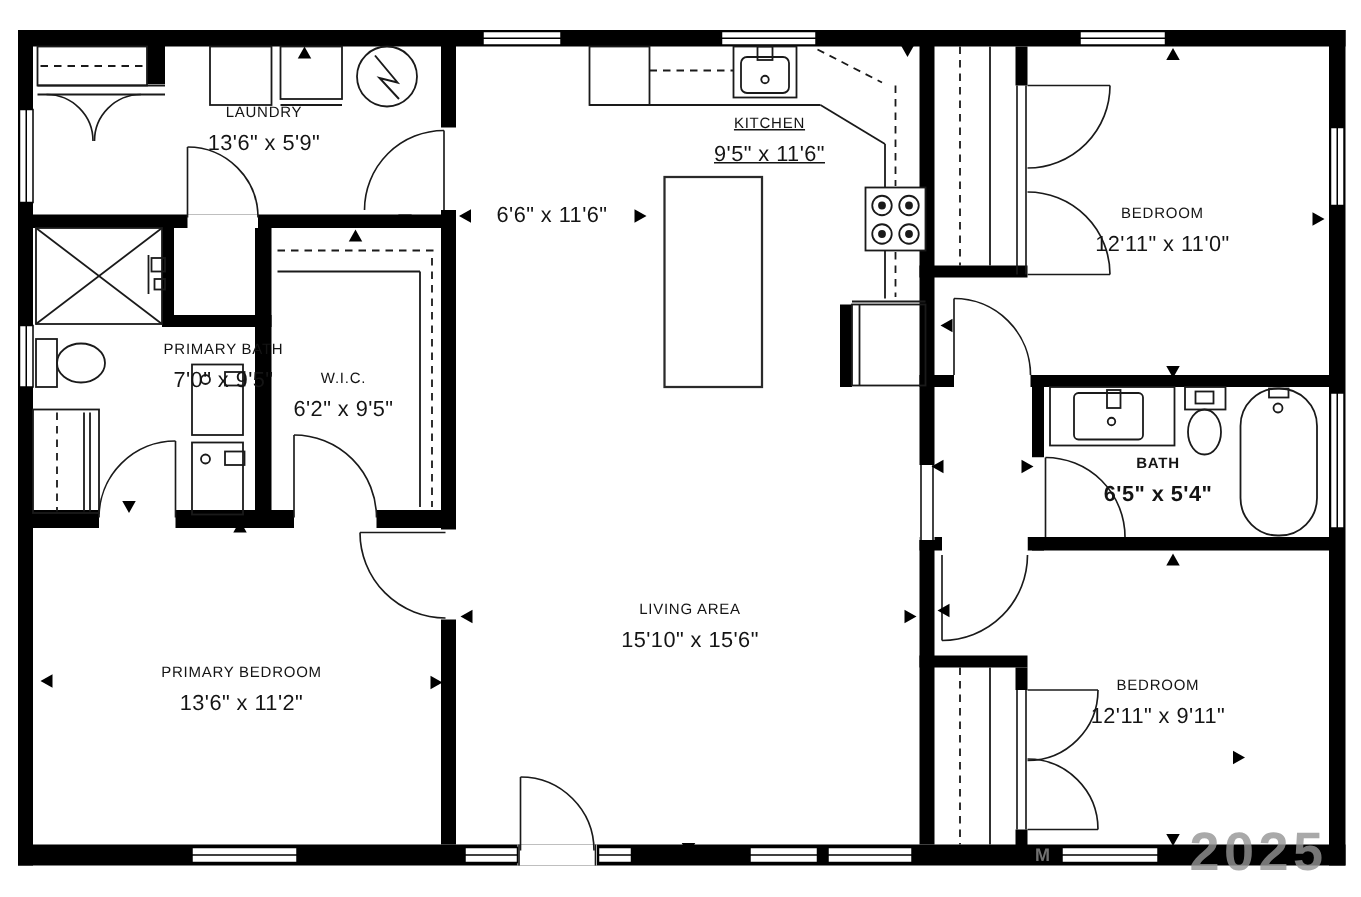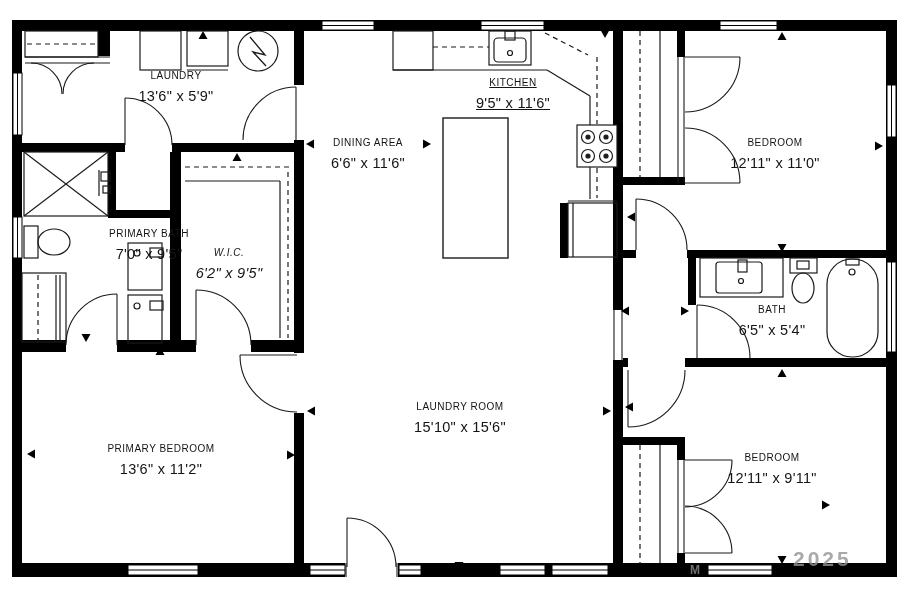--- a/index.html
+++ b/index.html
@@ -3,21 +3,21 @@
 <meta charset="utf-8">
 <style>
   html,body{margin:0;padding:0;background:#ffffff;}
   .canvas{position:relative;width:907px;height:598px;background:#fff;overflow:hidden;
           font-family:"Liberation Sans",sans-serif;}
   .plan-svg{position:absolute;left:0;top:0;z-index:1;}
   .room-label{position:absolute;text-align:center;color:#141414;z-index:2;}
   .rname{font-size:10px;letter-spacing:.5px;line-height:19px;white-space:nowrap;}
   .rdims{font-size:14.5px;letter-spacing:.3px;line-height:19px;margin-top:2px;white-space:nowrap;}
   .watermark{position:absolute;left:793px;top:547px;z-index:3;font-weight:bold;
-             font-size:21px;color:#949494;opacity:.8;letter-spacing:3px;}
+             font-size:36px;color:#949494;opacity:.8;letter-spacing:3px;}
   .watermark-m{position:absolute;left:690px;top:563px;z-index:3;font-weight:bold;
              font-size:12px;color:#a0a0a0;opacity:.7;}
 </style>
 </head>
 <body>
 
 <div class="canvas">
 
 <svg class="plan-svg" width="907" height="598" viewBox="0 0 907 598">
 
@@ -335,41 +335,40 @@
 
 <div class="room-label" style="left:106px;top:66px;width:140px;">
   <div class="rname">LAUNDRY</div>
   <div class="rdims">13'6" x 5'9"</div>
 </div>
 <div class="room-label" style="left:443px;top:73px;width:140px;text-decoration:underline;">
   <div class="rname">KITCHEN</div>
   <div class="rdims">9'5" x 11'6"</div>
 </div>
 <div class="room-label" style="left:288px;top:133px;width:160px;">
-  <div class="rname">DINING AREA</div>
   <div class="rdims">6'6" x 11'6"</div>
 </div>
 <div class="room-label" style="left:700px;top:133px;width:150px;">
   <div class="rname">BEDROOM</div>
   <div class="rdims">12'11" x 11'0"</div>
 </div>
 <div class="room-label" style="left:22px;top:224px;width:160px;margin-left:47px;">
   <div class="rname">PRIMARY BATH</div>
   <div class="rdims">7'0" x 9'5"</div>
 </div>
-<div class="room-label" style="left:159px;top:243px;width:140px;font-style:italic;">
+<div class="room-label" style="left:159px;top:243px;width:140px;">
   <div class="rname">W.I.C.</div>
   <div class="rdims">6'2" x 9'5"</div>
 </div>
-<div class="room-label" style="left:702px;top:300px;width:140px;">
+<div class="room-label" style="left:702px;top:300px;width:140px;font-weight:bold;">
   <div class="rname">BATH</div>
   <div class="rdims">6'5" x 5'4"</div>
 </div>
 <div class="room-label" style="left:375px;top:397px;width:170px;">
-  <div class="rname">LAUNDRY ROOM</div>
+  <div class="rname">LIVING AREA</div>
   <div class="rdims">15'10" x 15'6"</div>
 </div>
 <div class="room-label" style="left:51px;top:439px;width:220px;text-align:center;">
   <div class="rname">PRIMARY BEDROOM</div>
   <div class="rdims">13'6" x 11'2"</div>
 </div>
 <div class="room-label" style="left:692px;top:448px;width:160px;">
   <div class="rname">BEDROOM</div>
   <div class="rdims">12'11" x 9'11"</div>
 </div>

